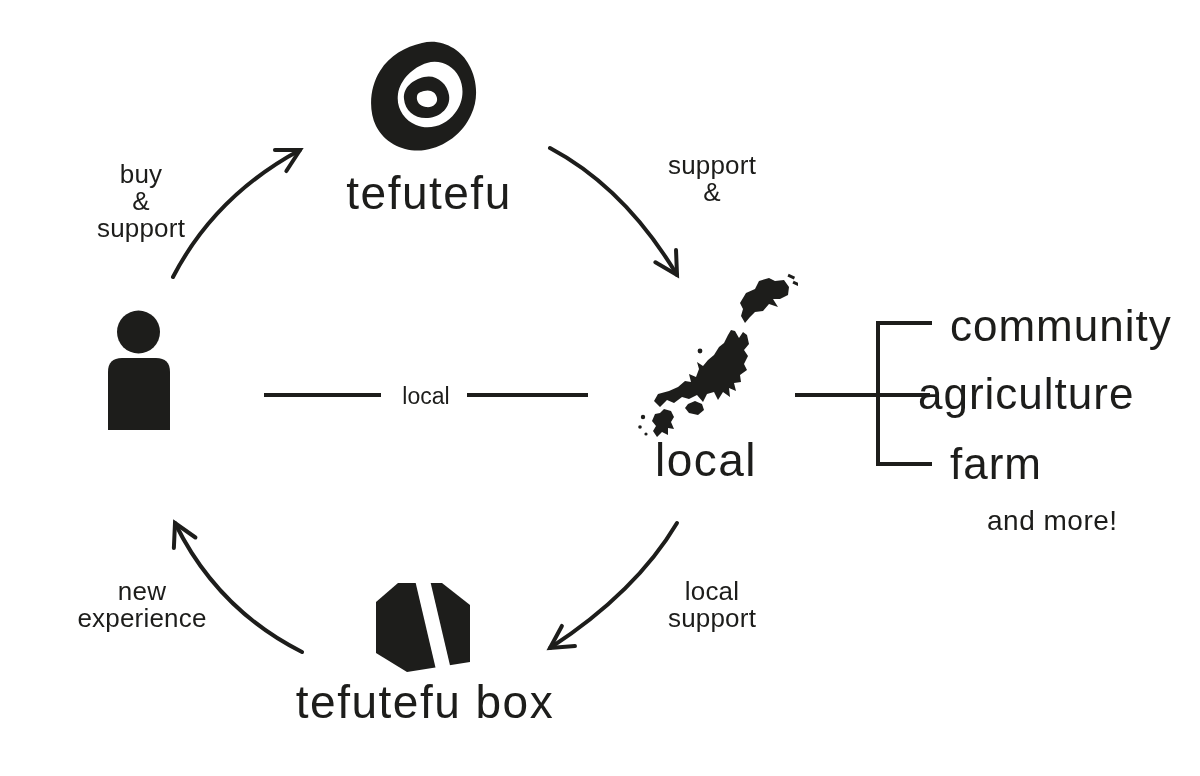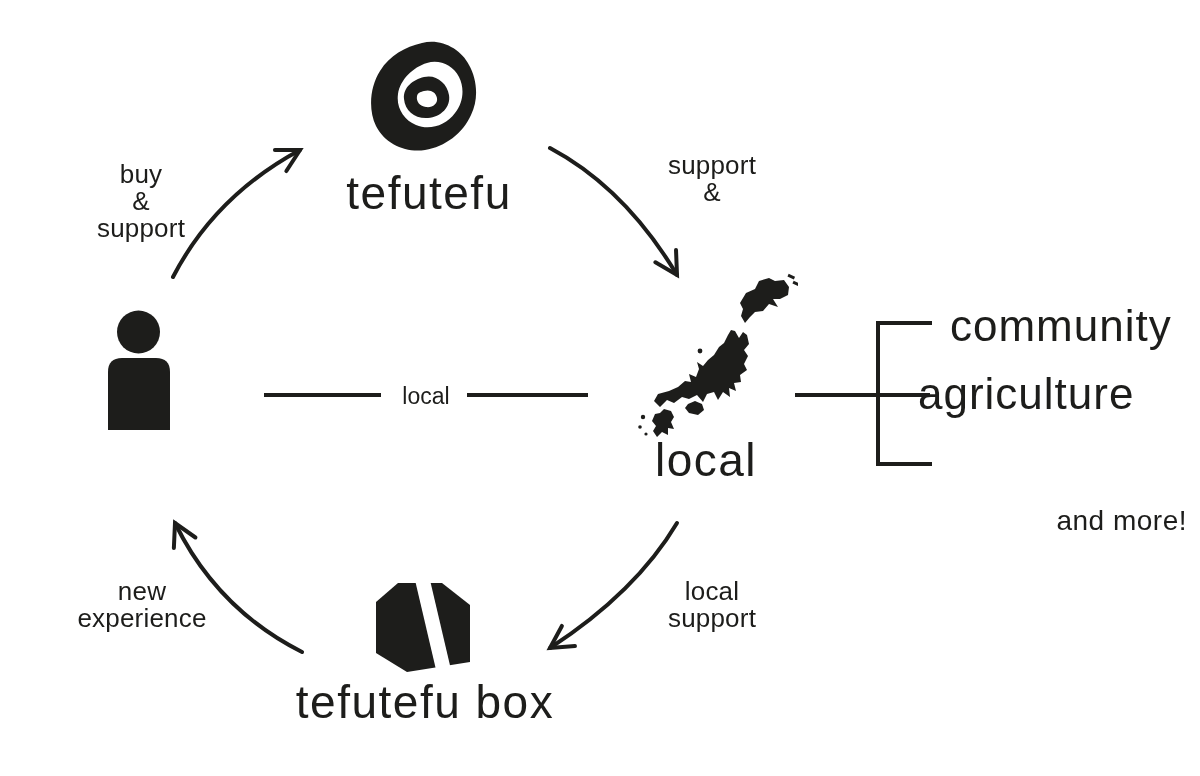--- a/index.html
+++ b/index.html
@@ -14,21 +14,21 @@
   .node {
     font-size:46px; font-weight:300; letter-spacing:1.5px; line-height:46px;text-align:center;
   }
   .branch {
     font-size:44px; font-weight:300; letter-spacing:1px; line-height:46px;
     text-align:right;
   }
   .small { font-size:26px; line-height:27px; font-weight:400; letter-spacing:0.2px; }
   .small span { display:block; }
   .meets { font-size:23px; line-height:26px; font-weight:400; }
-  .more  { font-size:28px; line-height:30px; font-weight:400; text-align:right; letter-spacing:0.5px; }
+  .more  { font-size:28px; line-height:30px; font-weight:400; text-align:left; letter-spacing:0.5px; }
   svg.layer { position:absolute; left:0; top:0; }
   svg.icon  { position:absolute; }
   .stroke { stroke:var(--ink,#1d1d1b); fill:none; stroke-width:4; }
   .fillink { fill:var(--ink,#1d1d1b); stroke:none; }
 </style>
 </head>
 <body>
 
 <div class="canvas">
 
@@ -121,15 +121,16 @@
     <span>support</span>
   </div>
 
   <div class="lbl small" style="left:42px;top:578px;width:200px">
     <span>new</span>
     <span>experience</span>
   </div>
 
   <div class="lbl branch" style="left:950px;top:303px">community</div>
   <div class="lbl branch" style="left:918px;top:371px">agriculture</div>
+  <div class="lbl branch" style="left:950px;top:441px">farm</div>
   <div class="lbl more" style="left:987px;top:506px;width:200px">and more!</div>
 
 </div>
 
 </body></html>

